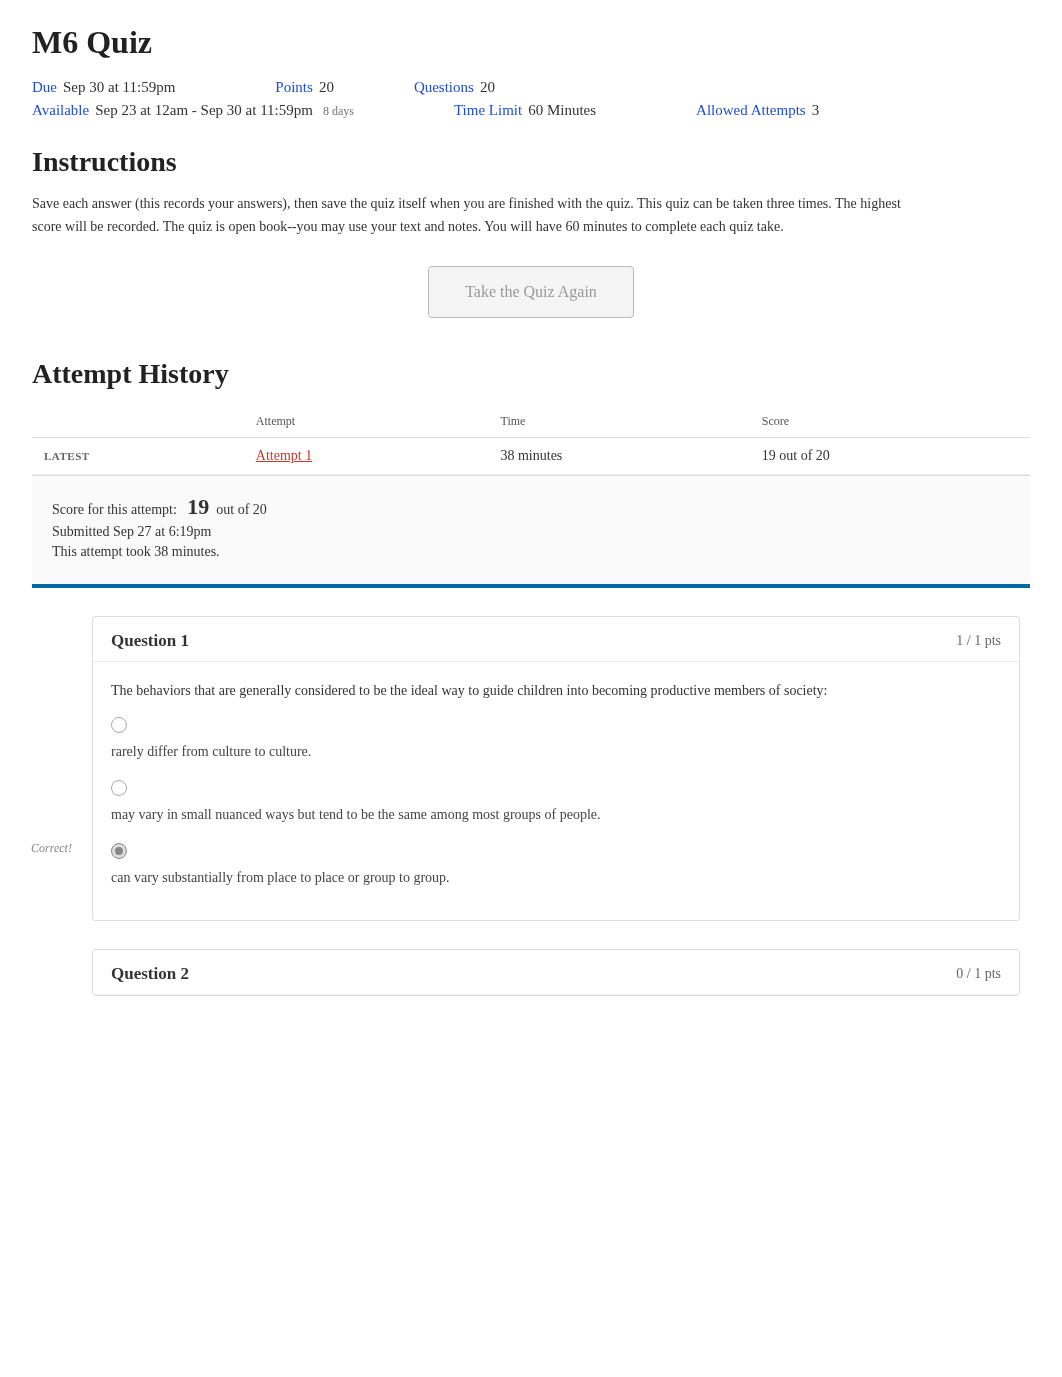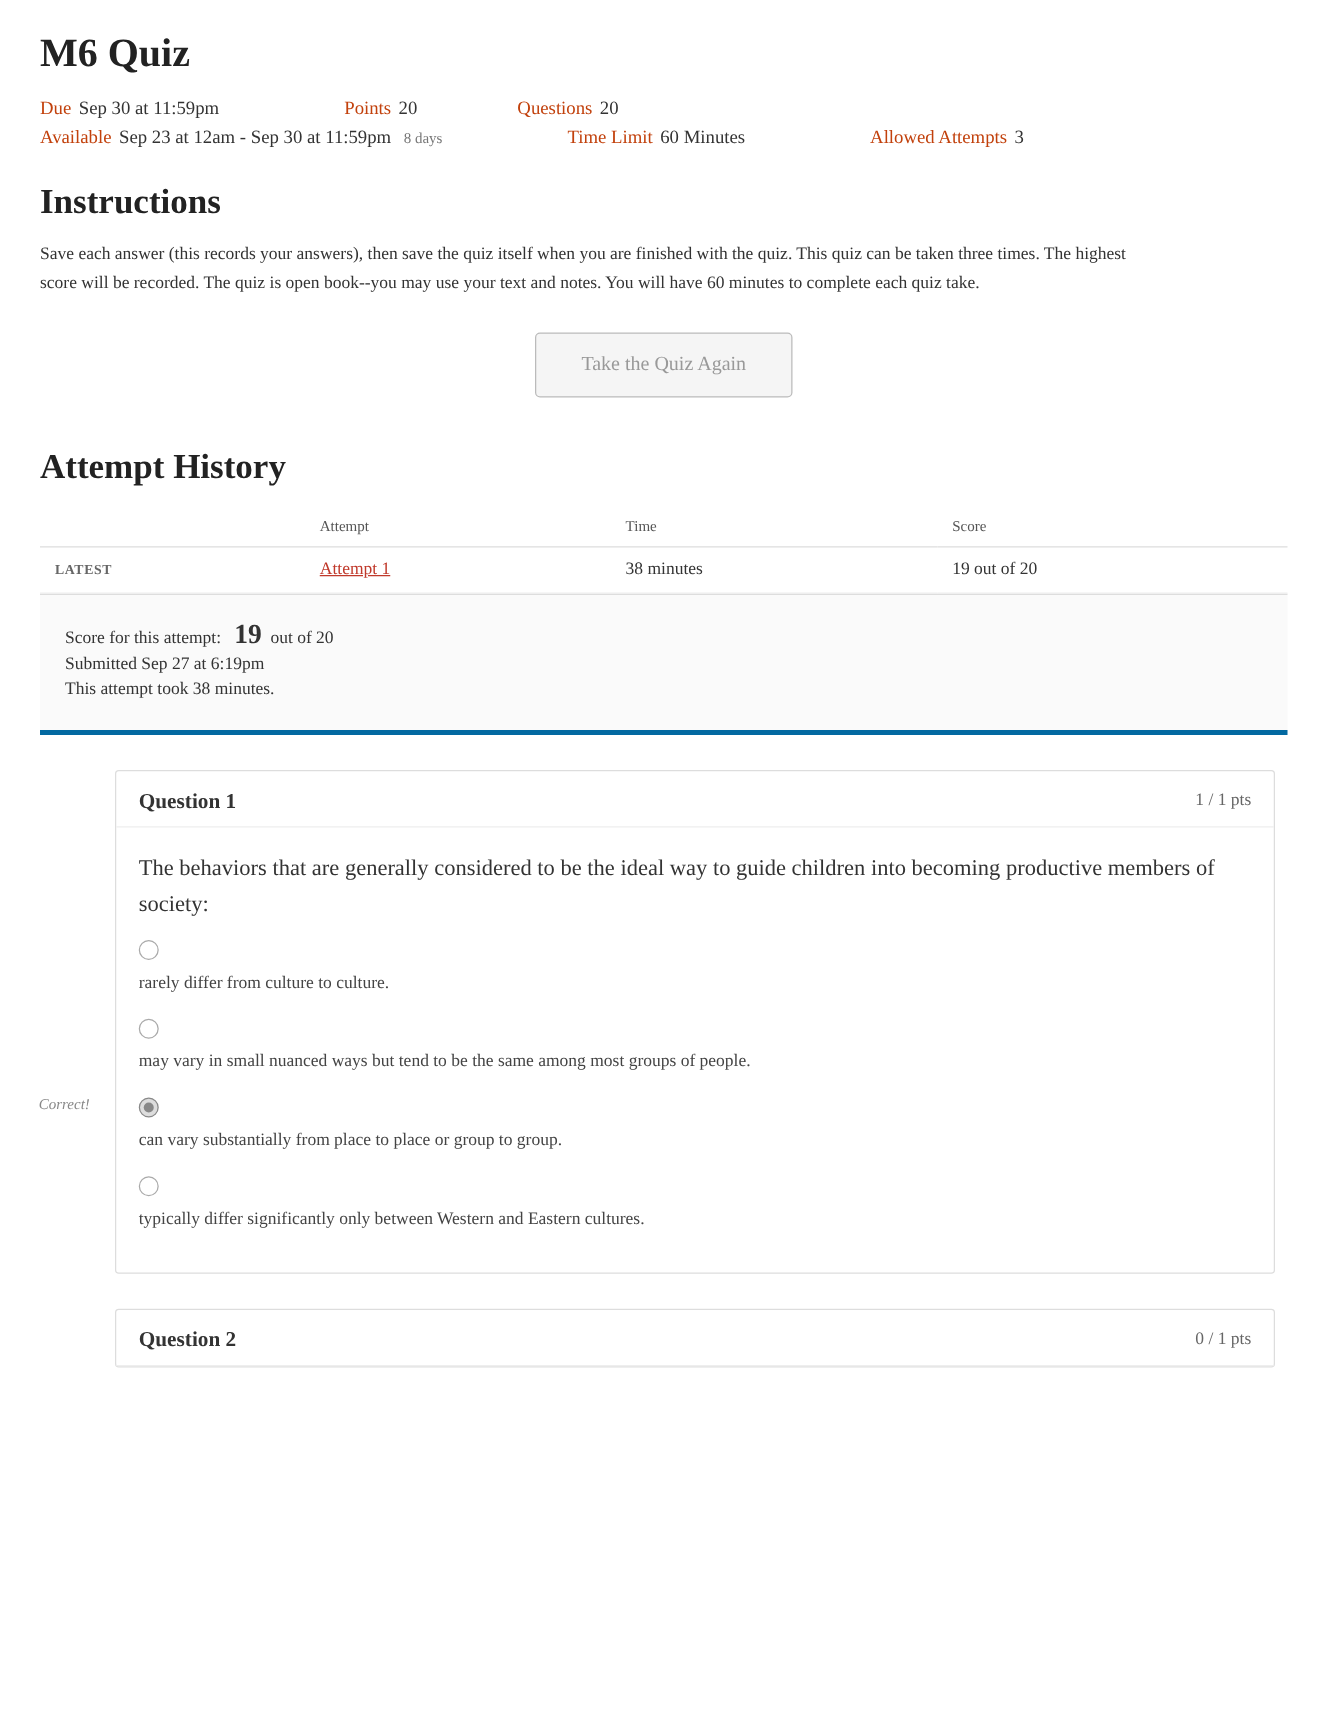--- a/index.html
+++ b/index.html
@@ -29,21 +29,21 @@
 
     .meta-row .item {
       display: flex;
       gap: 6px;
       margin-right: 40px;
       align-items: baseline;
     }
 
     .meta-row .item .label {
       font-weight: normal;
-      color: #c2410c;
+      color: #1d4ed8;
     }
 
     .meta-row .item .value {
       color: #333;
     }
 
     .meta-sub {
       font-size: 12px;
       color: #777;
       margin-left: 4px;
@@ -165,21 +165,21 @@
       color: #333;
     }
 
     .question-pts {
       font-size: 14px;
       color: #666;
     }
 
     .question-body {
       padding: 18px 18px 8px 18px;
-      font-size: 18px;
+      font-size: 14px;
       color: #333;
       line-height: 1.6;
     }
 
     .answer-options {
       padding: 4px 18px 16px 18px;
     }
 
     .answer-option {
       display: flex;
@@ -339,25 +339,20 @@
         <div class="radio-circle"></div>
         <span>may vary in small nuanced ways but tend to be the same among most groups of people.</span>
       </div>
 
       <div class="answer-option">
         <span class="correct-label">Correct!</span>
         <div class="radio-circle selected"></div>
         <span>can vary substantially from place to place or group to group.</span>
       </div>
 
-      <div class="answer-option">
-
-        <div class="radio-circle"></div>
-        <span>typically differ significantly only between Western and Eastern cultures.</span>
-      </div>
     </div>
   </div>
     <div class="question-block">
     <div class="question-header">
       <span class="question-title">Question 2</span>
       <span class="question-pts">0 / 1 pts</span>
     </div>
 
   </div>
   </div>

